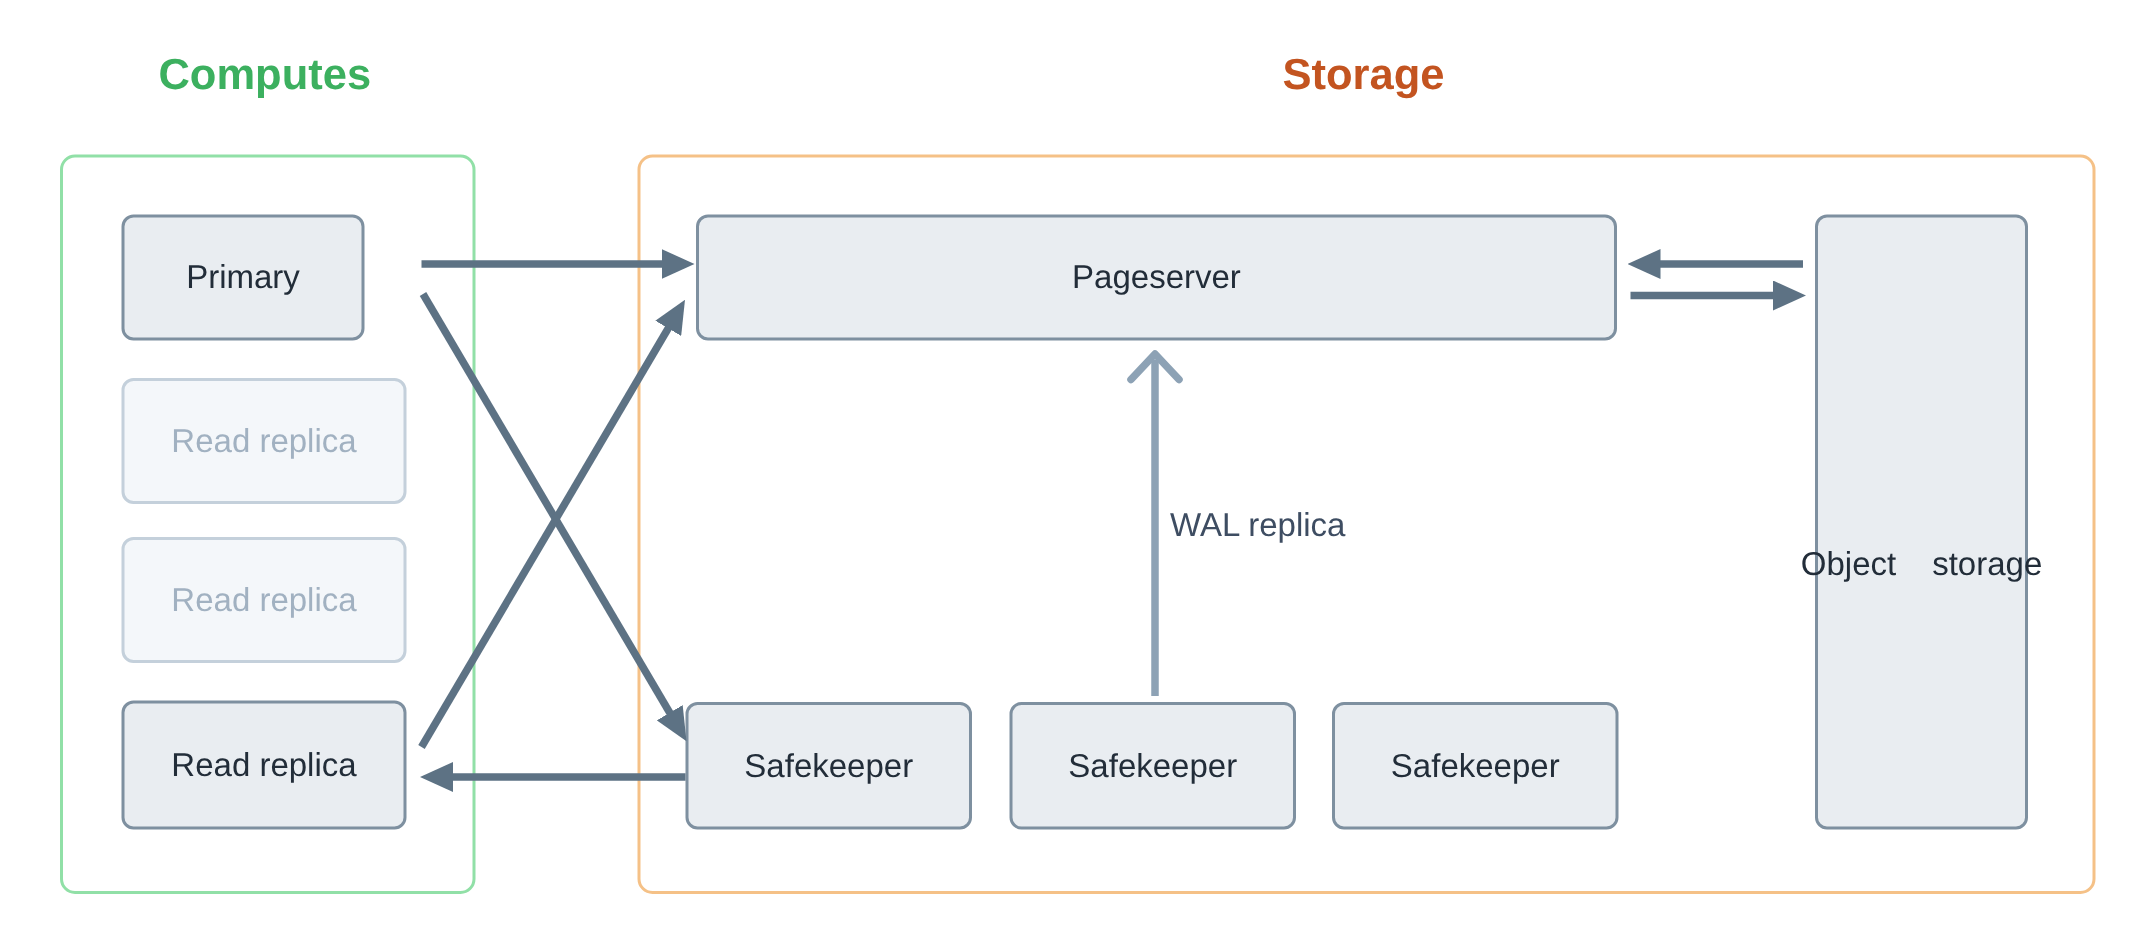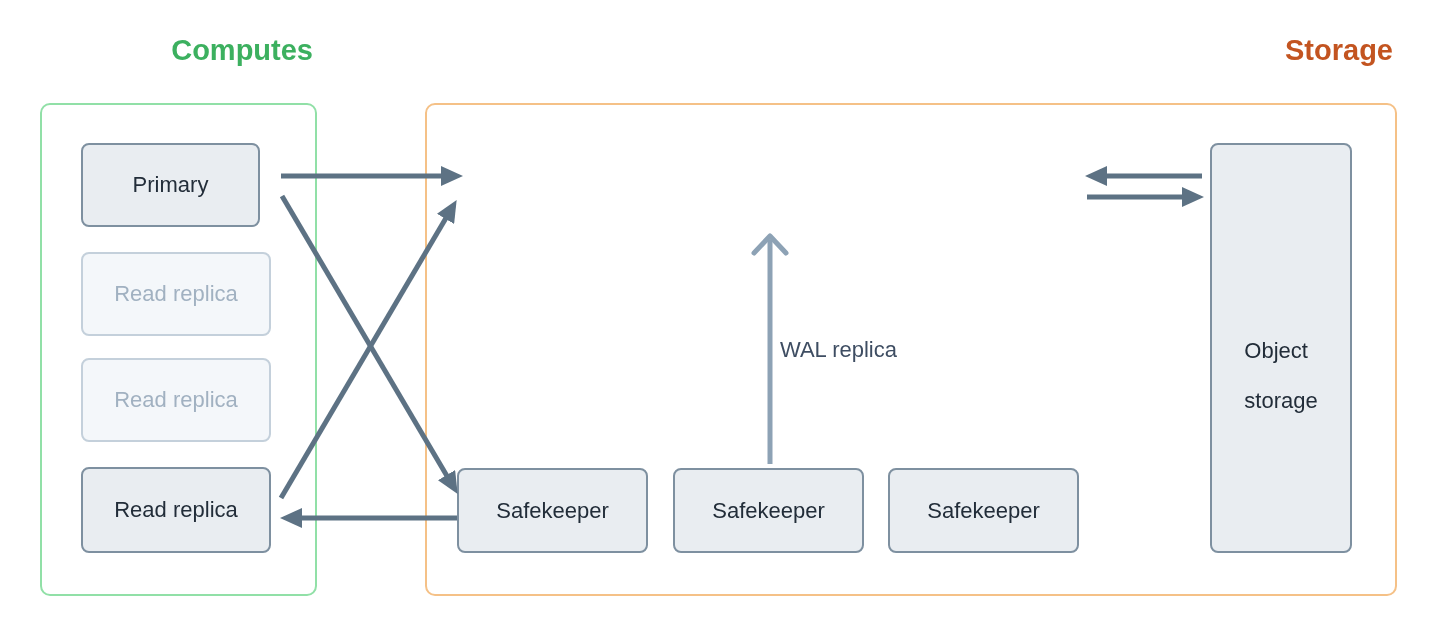--- a/index.html
+++ b/index.html
@@ -7,21 +7,21 @@
     position:relative;
     width:1432px;height:634px;
     background:#ffffff;
     font-family:"Liberation Sans", sans-serif;
     overflow:hidden;
   }
   .group-title{
     position:absolute;
     font-size:29px;
     font-weight:bold;
-    text-align:right;
+    text-align:center;
     line-height:1;
   }
   .computes-title{left:40px;top:36px;width:273px;color:var(--computes-accent);}
   .storage-title{left:425px;top:36px;width:968px;color:var(--storage-accent);}
   .group-box{
     position:absolute;
     border-radius:10px;
     background:transparent;
   }
   .computes-box{left:40px;top:103px;width:273px;height:489px;border:2px solid var(--computes-border);}
@@ -36,35 +36,35 @@
     border:2px solid var(--node-border);
     border-radius:8px;
     font-size:22px;
     color:var(--node-text);
   }
   .node.muted{
     background:var(--node-muted-fill);
     border-color:var(--node-muted-border);
     color:var(--node-muted-text);
   }
-  .node-primary{left:81px;top:143px;width:179px;height:84px;}
+  .node-primary{left:81px;top:143px;width:162px;height:84px;}
   .node-rr1{left:81px;top:252px;width:190px;height:84px;}
   .node-rr2{left:81px;top:358px;width:190px;height:84px;}
   .node-rr3{left:81px;top:467px;width:190px;height:86px;}
   .node-pageserver{left:464px;top:143px;width:614px;height:84px;}
   .node-sk1{left:457px;top:468px;width:191px;height:85px;}
   .node-sk2{left:673px;top:468px;width:191px;height:85px;}
   .node-sk3{left:888px;top:468px;width:191px;height:85px;}
   .node-objstore{
     left:1210px;top:143px;width:142px;height:410px;
     flex-direction:column;
     row-gap:54px;
   }
   .node-objstore .inner{
-    display:flex;flex-direction:column;align-items:flex-start;row-gap:54px;
+    display:flex;flex-direction:row;align-items:center;row-gap:54px;
     transform:translateY(28px);
     gap:24px;
   }
   .wal-label{
     position:absolute;
     left:780px;top:337px;
     font-size:22px;
     color:var(--wal-text);
     white-space:nowrap;
   }
@@ -98,20 +98,21 @@
   <div class="group-box storage-box"></div>
 
   <div class="node node-primary">Primary</div>
 
   <div class="node muted node-rr1">Read replica</div>
 
   <div class="node muted node-rr2">Read replica</div>
 
   <div class="node node-rr3">Read replica</div>
 
+  <div class="node node-pageserver">Pageserver</div>
 
   <div class="node node-sk1">Safekeeper</div>
 
   <div class="node node-sk2">Safekeeper</div>
 
   <div class="node node-sk3">Safekeeper</div>
 
   <div class="node node-objstore">
     <div class="inner">
       <span>Object</span>

